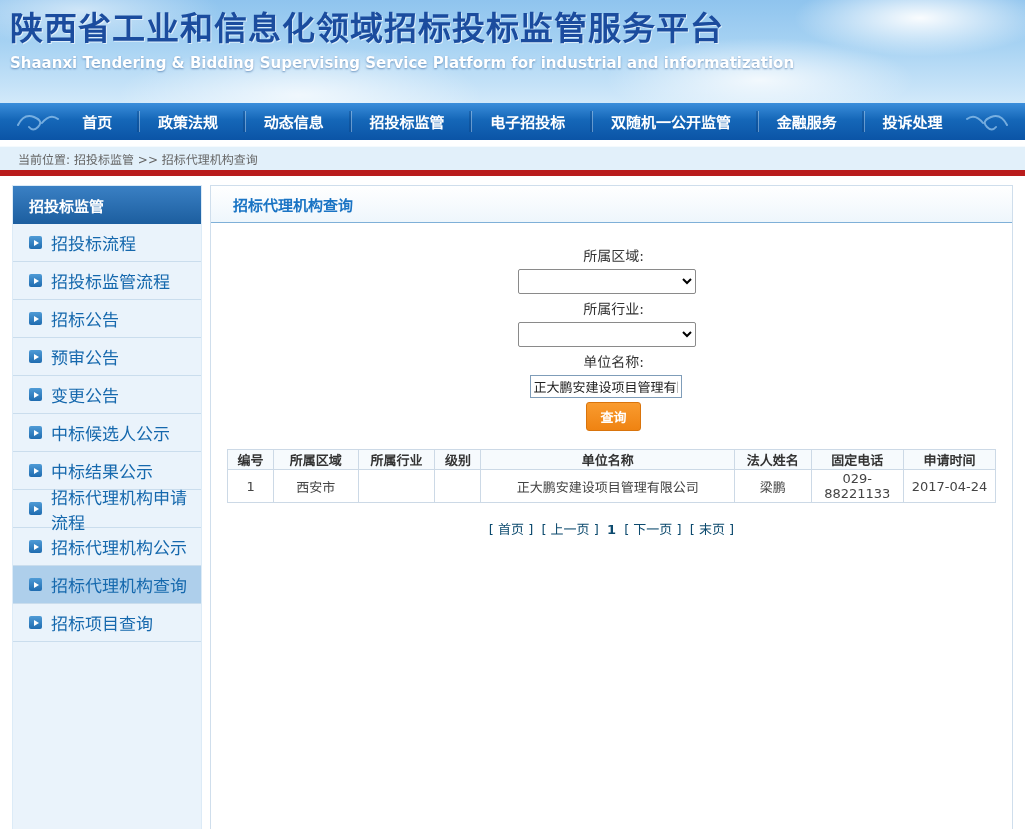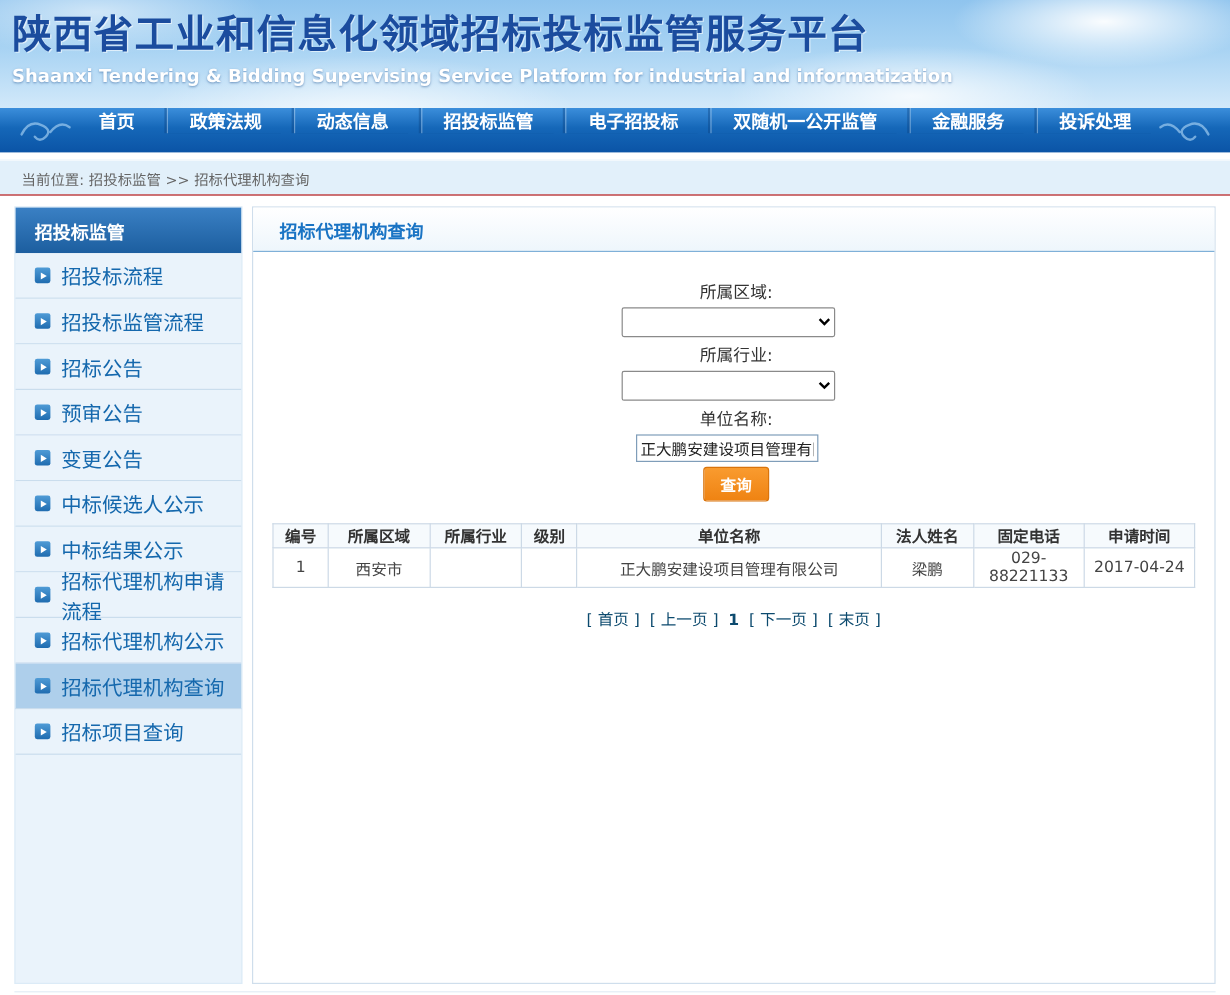--- a/index.html
+++ b/index.html
@@ -8,21 +8,21 @@
     font-family:"DejaVu Sans","Liberation Sans",sans-serif;
     background:#ffffff;
     color:#333;
     height:829px;
     overflow:hidden;
   }
 
   
   .banner {
     position:relative;
-    height:90px;
+    height:103px;
     background:
       radial-gradient(ellipse 180px 55px at 920px 18px, rgba(255,255,255,.95) 0%, rgba(255,255,255,0) 70%),
       radial-gradient(ellipse 220px 60px at 760px 80px, rgba(255,255,255,.8) 0%, rgba(255,255,255,0) 70%),
       radial-gradient(ellipse 260px 70px at 300px 95px, rgba(255,255,255,.7) 0%, rgba(255,255,255,0) 70%),
       radial-gradient(ellipse 200px 50px at 80px 10px, rgba(255,255,255,.55) 0%, rgba(255,255,255,0) 70%),
       linear-gradient(180deg,#8fc4ee 0%, #a8d3f3 45%, #d2e9fa 100%);
     padding:8px 0 0 10px;
   }
   .banner h1 {
     font-size:33px;
@@ -46,38 +46,38 @@
     height:37px;
     background:linear-gradient(180deg,#3b8edb 0%, #1567b8 45%, #0b54a6 100%);
     border-bottom:1px solid #titles;
     display:flex;
     align-items:stretch;
     justify-content:center;
   }
   .topnav .ornament { position:absolute; top:6px; opacity:.7; }
   .topnav .ornament.left  { left:14px; }
   .topnav .ornament.right { right:14px; }
-  .nav-items { display:flex; align-items:flex-start; height:100%; margin:0 60px; flex:1; justify-content:space-around; }
+  .nav-items { display:flex; align-items:center; height:100%; margin:0 60px; flex:1; justify-content:space-around; }
   .nav-item {
     display:flex; align-items:center;
     padding:0 18px;
     color:#ffffff; font-size:15px; font-weight:bold;
     cursor:pointer;
     position:relative;
     white-space:nowrap;
   }
   .nav-item + .nav-item { border-left:1px solid rgba(255,255,255,.35); box-shadow:-2px 0 0 rgba(9,60,120,.35); }
 
   
   .crumb-bar {
     margin-top:6px;
     height:30px;
     background:#e2f0fa;
     border-top:1px solid #f5fafd;
-    border-bottom:1px solid #b91c1c;
+    border-bottom:6px solid #b91c1c;
     display:flex; align-items:center;
     padding-left:18px;
     font-size:12px; color:#666;
   }
   .crumb-bar .crumb-path { margin-left:4px; color:#666; }
 
   
   .page-body { display:flex; padding:9px 12px 0 12px; gap:8px; height:655px; }
 
   

